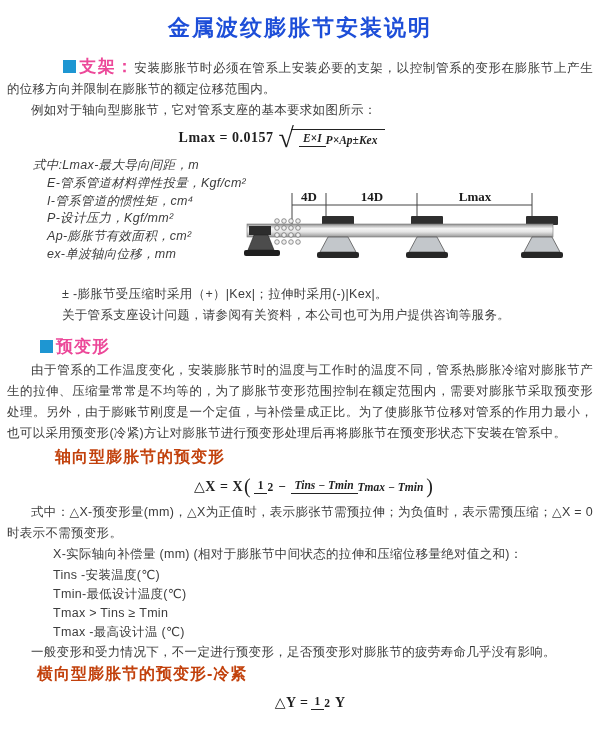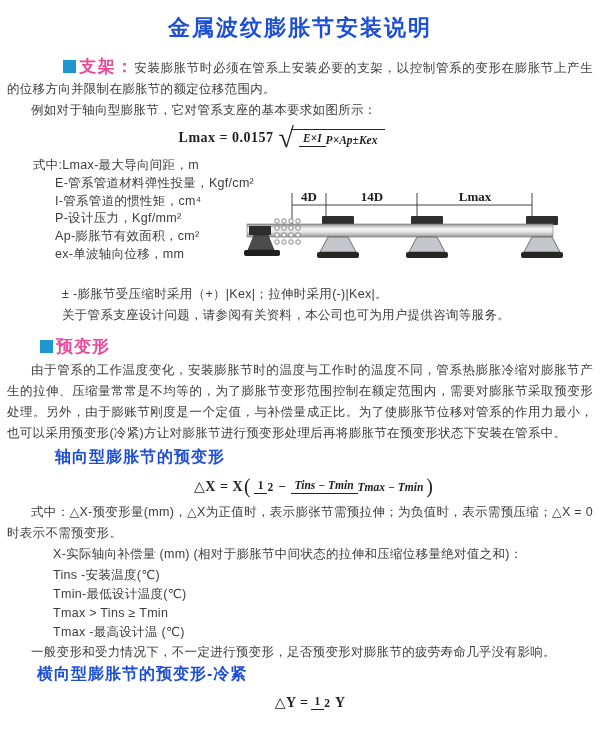--- a/index.html
+++ b/index.html
@@ -36,28 +36,28 @@
   .radicand { border-top:1.6px solid #222; padding:2px 6px 0; display:inline-flex; }
   .frac { display:inline-flex; flex-direction:row; align-items:center;
           font-size:11.5px; line-height:13px; margin:0 2px; }
   .frac .top { border-bottom:1px solid #222; padding:0 4px 1px; }
   .frac .bot { padding-top:1px; }
   .frac.it { font-style:italic; }
 
   
   .defs-row { position:relative; margin-top:5px; height:127px; }
   .defs { margin-left:26px; }
-  .def { font-size:12.5px; line-height:17.8px; white-space:nowrap; letter-spacing:0.3px; }
-  .def.sub { margin-left:22px; }
+  .def { font-size:12.5px; line-height:17.8px; white-space:nowrap; letter-spacing:0.3px;font-style:italic; }
+  .def.sub { margin-left:14px; }
   .diagram { position:absolute; top:31px; right:0; }
 
   .note-pm, .note-consult { margin-left:33px; text-indent:22px; line-height:21px; }
 
   .sec2-head { margin:9px 0 2px 33px; }
-  .sub-head { font-size:16px; font-weight:bold; color:#1d4ed8; letter-spacing:1px; }
+  .sub-head { font-size:16px; font-weight:bold; color:#c2410c; letter-spacing:1px; }
   .axial-head { margin:3px 0 0 48px; }
   .lateral-head { margin:1px 0 0 30px; }
 
   .xdef { margin-left:46px; line-height:21px; white-space:nowrap; }
   .temp { margin-left:46px; font-size:12.5px; line-height:19px; white-space:nowrap; letter-spacing:0.3px; }
   .temps { margin-top:1px; }
 </style>
 </head>
 <body>
 

